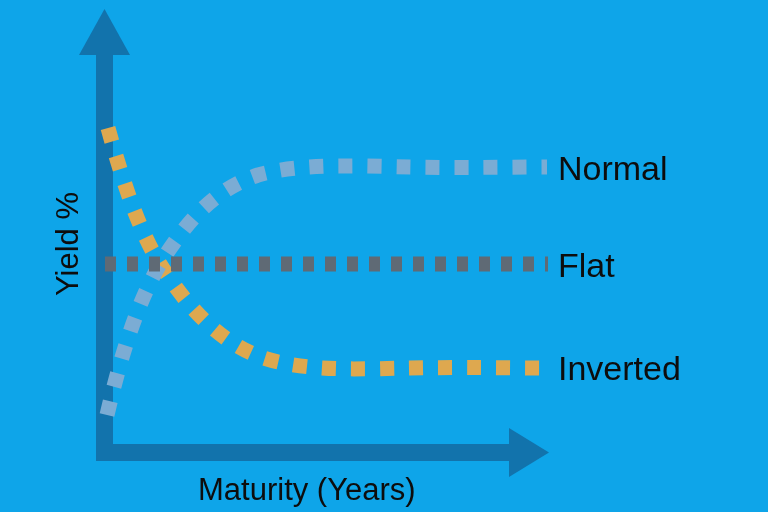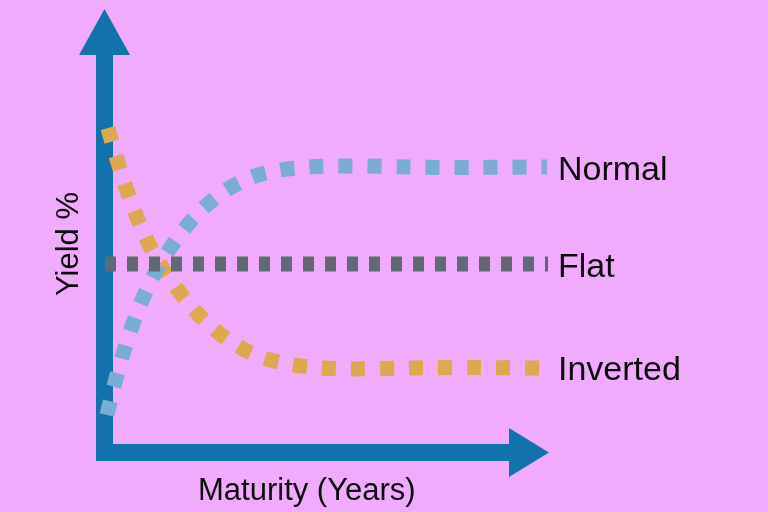--- a/index.html
+++ b/index.html
@@ -41,21 +41,21 @@
     font-weight: 400;
   }
   .curve {
     fill: none;
     stroke-linecap: butt;
   }
 </style>
 </head>
 <body>
 
-<div id="chart-root" style="background: #f0abfc; text-align: right;">
+<div id="chart-root" style="background: #0ea5e9; text-align: right;">
 
   <svg id="chart-svg" viewBox="0 0 768 512" xmlns="http://www.w3.org/2000/svg">
 
     <g>
 
       <g>
         <rect x="96" y="38" width="17" height="418" fill="#1273ac"></rect>
         <polygon points="104.5,9 130,55 79,55" fill="#1273ac"></polygon>
       </g>
 

